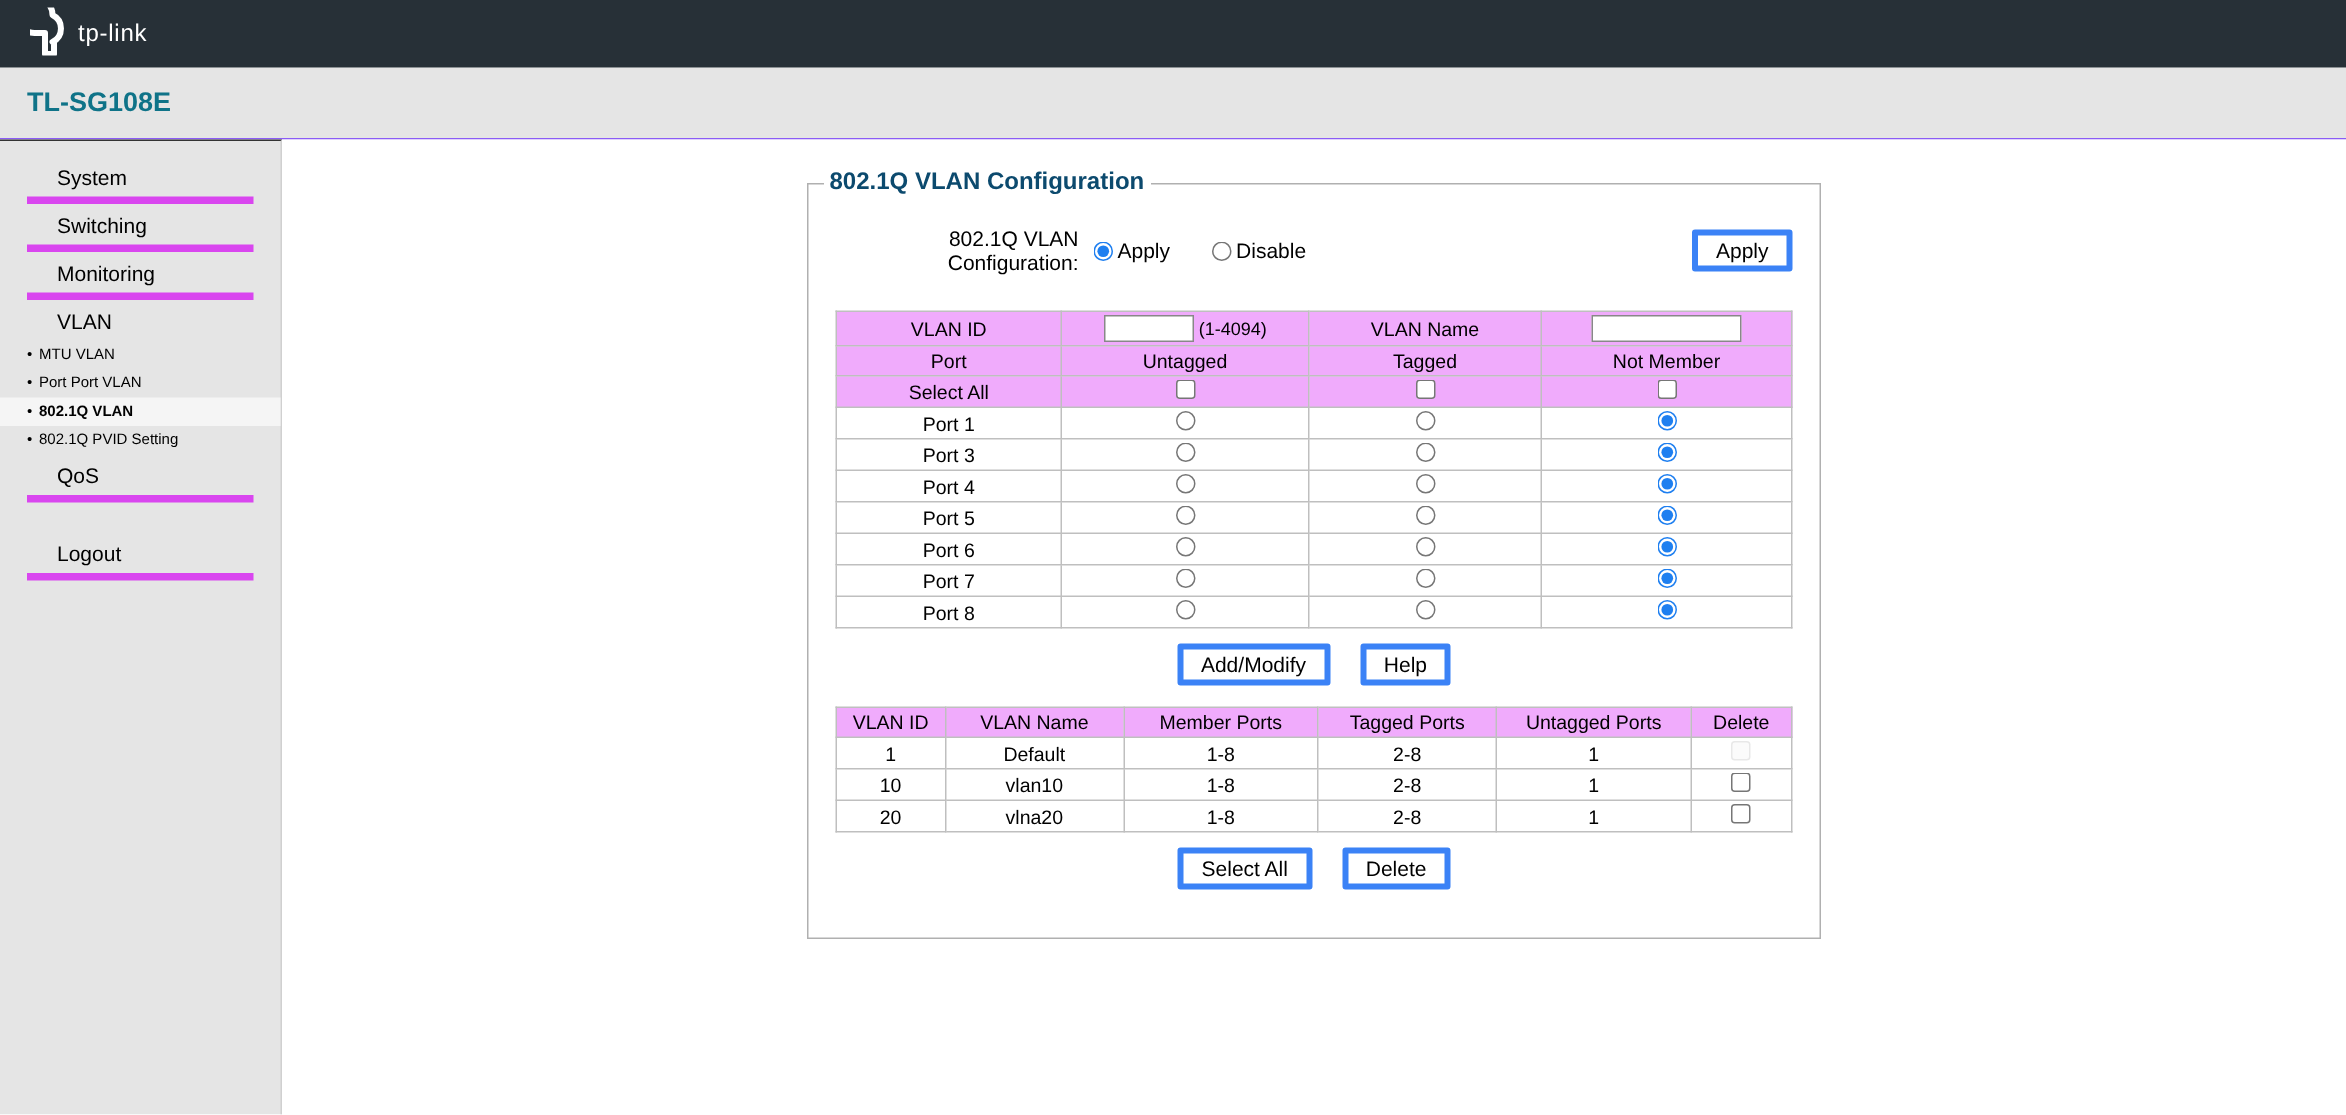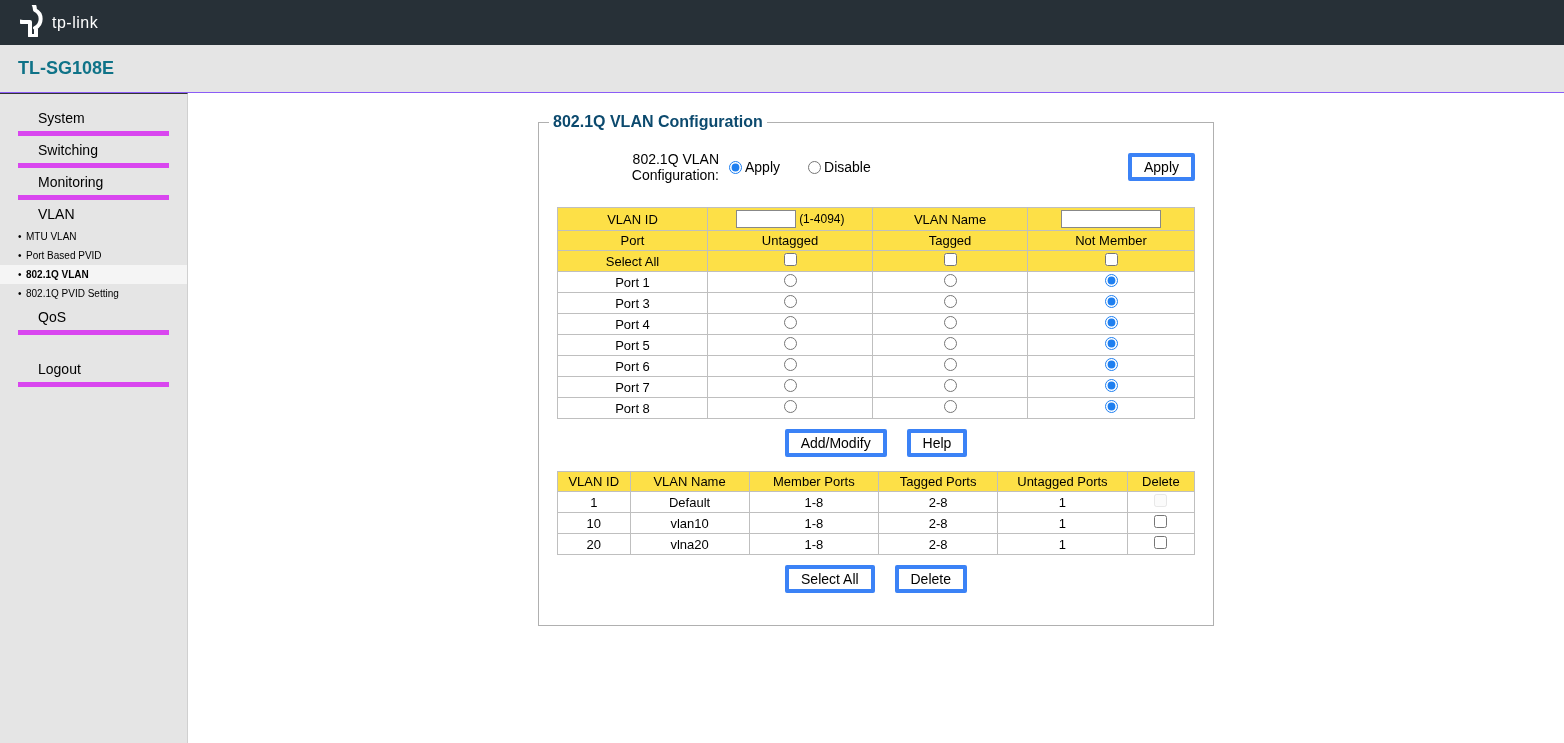--- a/index.html
+++ b/index.html
@@ -23,21 +23,21 @@
   .legend { color:#0c4a6e; font-weight:bold; font-size:16px; padding:0 4px; margin-left:10px; }
   .section-inner { padding:20px 18px 18px 18px; }
   .cfg-row { display:flex; align-items:center; margin-bottom:24px; }
   .cfg-label { width:180px; text-align:right; padding-right:10px; font-size:14px; margin-left:-8px; }
   .radio-group { display:flex; align-items:center; gap:28px; }
   .radio-group label { display:flex; align-items:center; gap:3px; font-size:14px; }
   .apply-wrap { margin-left:auto; }
   .btn { border:4px solid #3b82f6; background:#fff; padding:2px 12px; font-size:14px; cursor:pointer; border-radius:2px; min-width:56px; }
   table.grid { border-collapse:collapse; width:100%; margin-bottom:10px; }
   table.grid th, table.grid td { border:1px solid #bfbfbf; padding:2px 4px; font-size:13px; text-align:center; font-weight:normal; }
-  table.grid th { background:#fde047; }
+  table.grid th { background:#f0abfc; }
   .vlan-input { width:60px; font-size:12px; border:1px solid #888; text-align:left; }
   .range-hint { font-size:12px; }
   .name-input { width:100px; font-size:12px; border:1px solid #888; }
   .btn-row { text-align:center; margin:8px 0 14px 0; }
   .btn-row .btn { margin:0 8px; }
   .vlan-list th, .vlan-list td { font-size:13px; }
   .del-chk[disabled] { opacity:0.5; }
   input[type="radio"] { accent-color:#1e7ff0; margin:0; }
   input[type="checkbox"] { margin:0; }
 </style>
@@ -60,21 +60,21 @@
 </div>
 
 <div class="body">
 
   <div class="sidebar">
     <a class="nav-item">System</a>
     <a class="nav-item">Switching</a>
     <a class="nav-item">Monitoring</a>
     <a class="nav-item no-border">VLAN</a>
     <a class="nav-sub">MTU VLAN</a>
-    <a class="nav-sub">Port Based PVID</a>
+    <a class="nav-sub">Port Port VLAN</a>
     <a class="nav-sub active">802.1Q VLAN</a>
     <a class="nav-sub">802.1Q PVID Setting</a>
     <a class="nav-item">QoS</a>
     <div class="nav-logout-wrap">
       <a class="nav-item">Logout</a>
     </div>
   </div>
 
   <div class="main">
     <fieldset class="fieldset">

